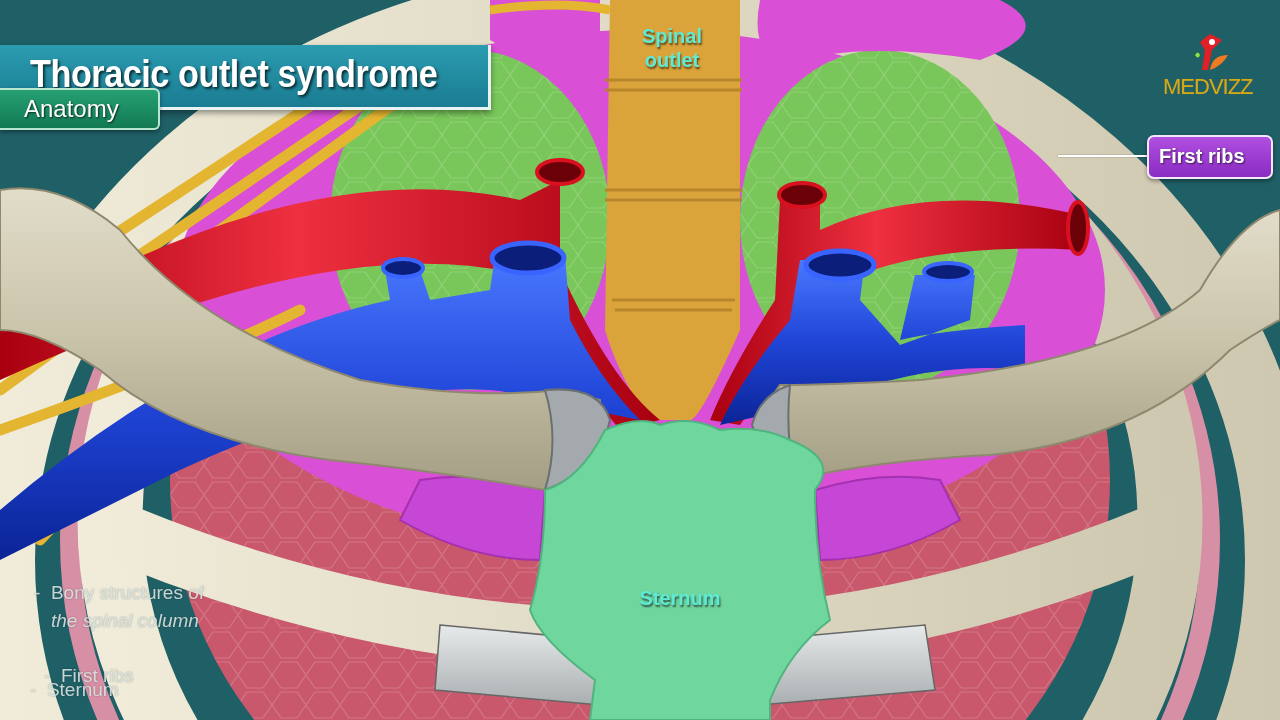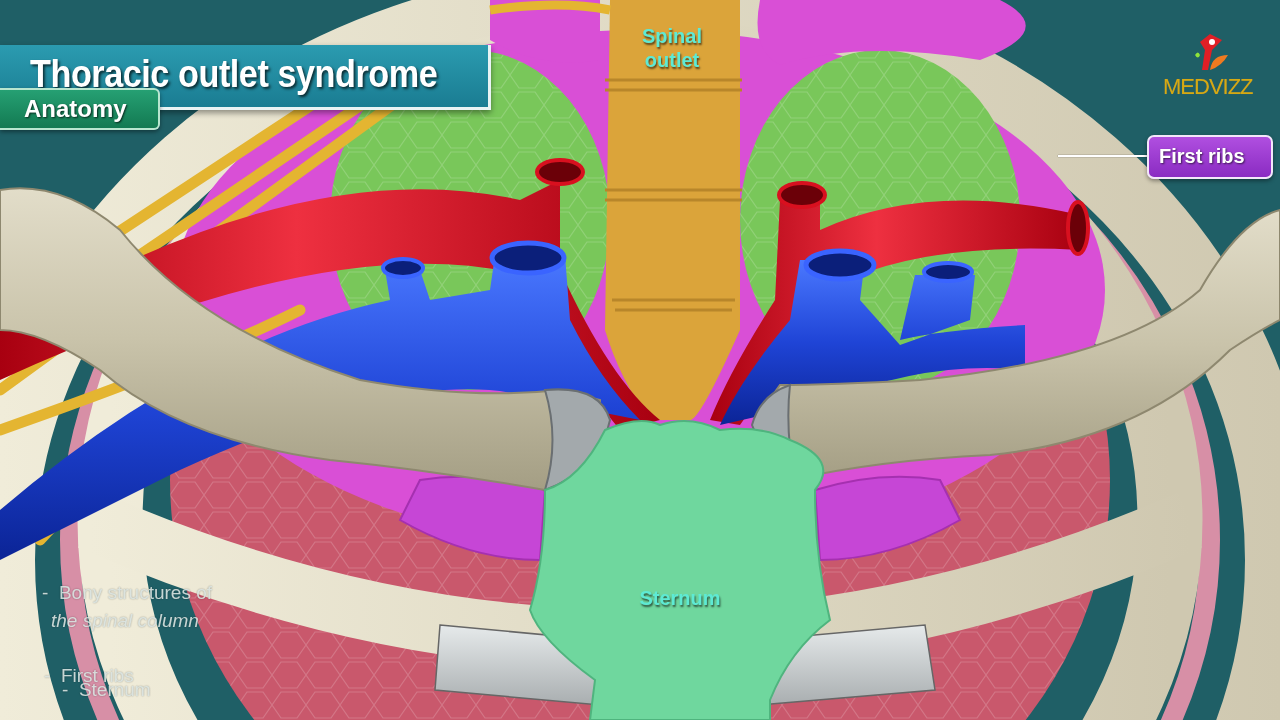--- a/index.html
+++ b/index.html
@@ -1,21 +1,21 @@
 <!DOCTYPE html>
 <html><head>
 <meta charset="utf-8">
 <style>
   html,body{margin:0;padding:0;}
   body{width:1280px;height:720px;overflow:hidden;position:relative;background:#1f5f66;font-family:"Liberation Sans",sans-serif;}
   #scene{position:absolute;left:0;top:0;width:1280px;height:720px;}
   .title-banner{position:absolute;left:0;top:0;width:488px;height:62px;background:linear-gradient(180deg,#2b9bb0,#1a7c92);border:3px solid #e9f3f4;border-left:none;border-top:none;box-shadow:0 3px 6px rgba(0,0,0,.4);margin-top:45px;}
   .title-text{position:absolute;left:30px;top:8px;font-family:"Liberation Sans",sans-serif;font-weight:bold;font-size:38px;color:#fff;letter-spacing:-0.5px;transform:scaleX(0.9);transform-origin:left center;text-shadow:2px 2px 3px rgba(0,0,0,.7);white-space:nowrap;}
   .section-tag{position:absolute;left:0;top:88px;width:158px;height:38px;background:linear-gradient(180deg,#26a073,#137a52);border:2px solid #b8e6cf;border-left:none;border-radius:0 6px 6px 0;box-shadow:0 2px 4px rgba(0,0,0,.4);}
-  .section-text{position:absolute;left:24px;top:5px;font-weight:bold;font-size:24px;color:#fff;text-shadow:1px 1px 2px rgba(0,0,0,.7);}
+  .section-text{position:absolute;left:24px;top:5px;font-weight:normal;font-size:24px;color:#fff;text-shadow:1px 1px 2px rgba(0,0,0,.7);}
   .label{position:absolute;color:#5eead4;font-weight:bold;text-align:center;text-shadow:1px 2px 2px rgba(0,0,0,.6);line-height:24px;}
   .callout{position:absolute;left:1147px;top:135px;width:122px;height:40px;background:linear-gradient(180deg,#b04fe0,#8a2bc2);border:2px solid #f2e6fa;border-radius:7px;box-shadow:0 2px 4px rgba(0,0,0,.4);}
   .callout-text{position:absolute;left:10px;top:8px;font-weight:bold;font-size:20px;color:#fff;text-shadow:1px 1px 2px rgba(0,0,0,.6);white-space:nowrap;}
   .callout-line{position:absolute;left:1058px;top:155px;width:90px;height:2px;background:#fff;box-shadow:0 0 1px #000;}
   .logo-text{position:absolute;left:1163px;top:74px;font-size:22px;color:#eab308;letter-spacing:-1px;font-weight:normal;opacity:.9;text-shadow:0 0 1px #666;}
   .bullets{position:absolute;left:30px;top:582px;color:#d9e3e0;font-size:19px;line-height:22px;opacity:.9;text-shadow:0 0 2px rgba(0,0,0,.4);}
   .bullet{position:absolute;white-space:nowrap;}
 </style>
 </head>
 <body>
@@ -139,25 +139,25 @@
 </div>
 
 <div class="label" style="left:620px;top:586px;width:120px;font-size:20px;">Sternum</div>
 
 <div class="callout-line"></div>
 <div class="callout">
   <div class="callout-text">First ribs</div>
 </div>
 
 <div class="bullets">
-  <div class="bullet" style="left:12px;top:0;">
+  <div class="bullet" style="left:4px;top:0;">
     <span>-</span>&nbsp;&nbsp;<span>Bony structures of</span>
   </div>
   <div class="bullet" style="left:21px;top:28px;font-style:italic;">
     <span>the spinal column</span>
   </div>
   <div class="bullet" style="left:14px;top:62px;margin-top:21px;">
     <span>-</span>&nbsp;&nbsp;<span>First ribs</span>
   </div>
-  <div class="bullet" style="left:0;top:97px;margin-left:32px;">
+  <div class="bullet" style="left:0;top:97px;">
     <span>-</span>&nbsp;&nbsp;<span>Sternum</span>
   </div>
 </div>
 
 </body></html>

